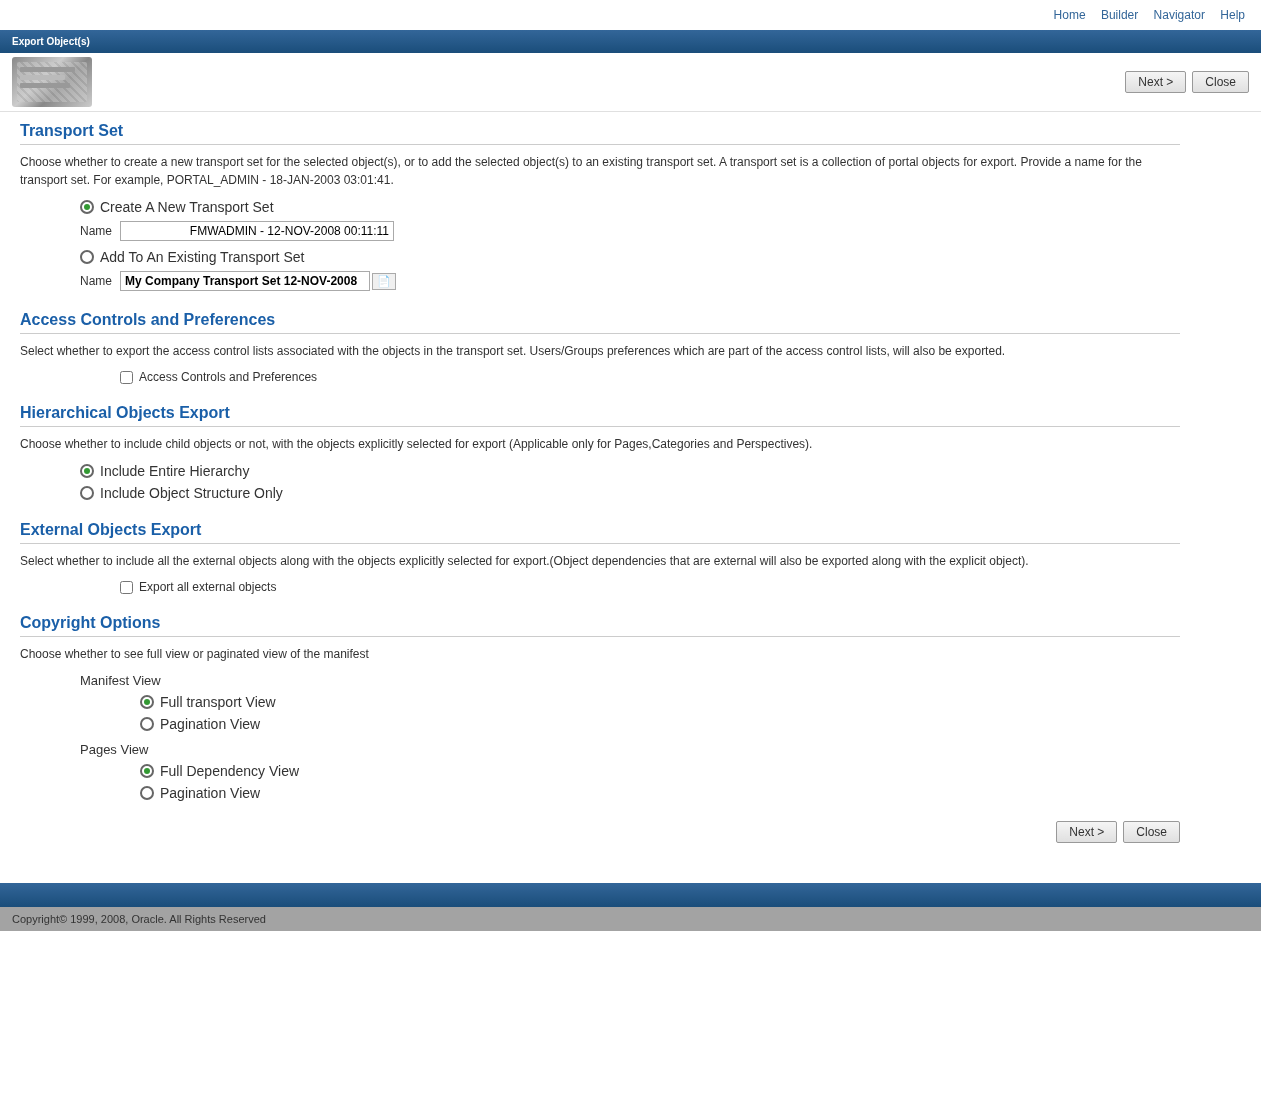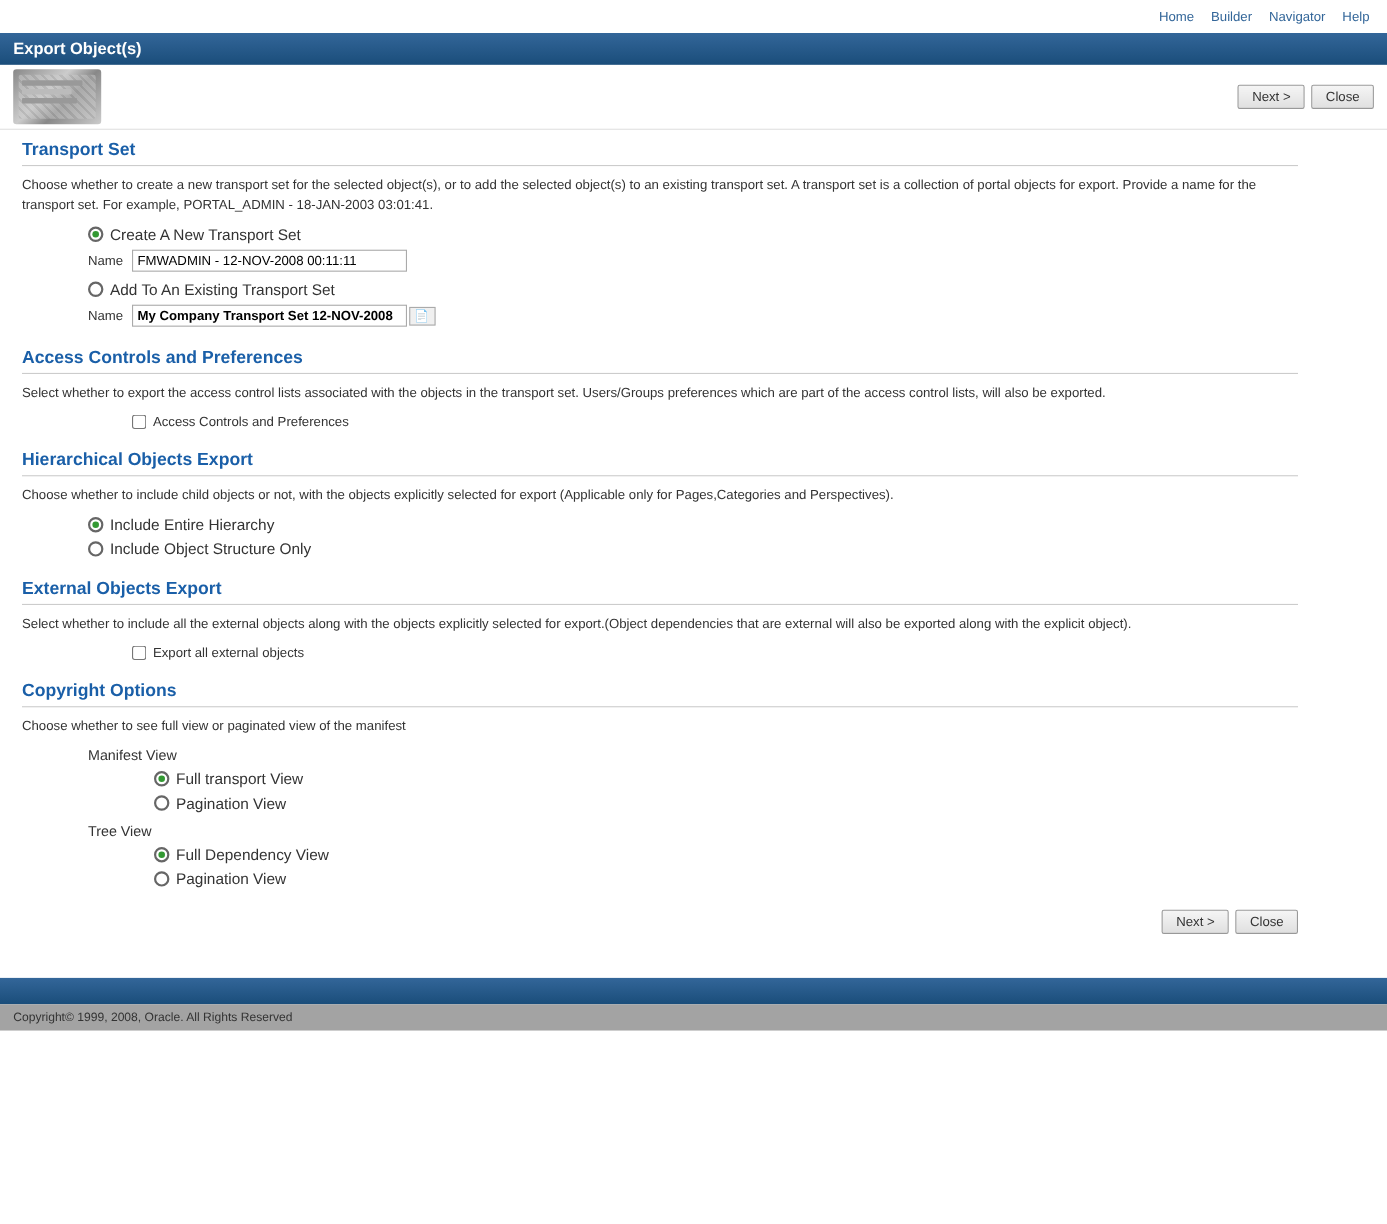--- a/index.html
+++ b/index.html
@@ -17,21 +17,21 @@
       text-decoration: none;
       margin-left: 12px;
       text-align: center;
     }
     
     
     .header-bar {
       background: linear-gradient(to bottom, #336699, #1a4d7a);
       color: #fff;
       padding: 6px 12px;
-      font-size: 15px;
+      font-size: 10px;
       font-weight: bold;
       display: flex;
       align-items: center;
     }
     .logo-img {
       width: 80px;
       height: 50px;
       background: linear-gradient(135deg, #888 0%, #ccc 40%, #888 60%, #ccc 100%);
       border-radius: 3px;
       position: relative;
@@ -208,21 +208,21 @@
   <div class="section">
     <div class="section-title">Transport Set</div>
     <div class="section-desc">Choose whether to create a new transport set for the selected object(s), or to add the selected object(s) to an existing transport set. A transport set is a collection of portal objects for export. Provide a name for the transport set. For example, PORTAL_ADMIN - 18-JAN-2003 03:01:41.</div>
 
     <div class="radio-row">
       <span class="radio-selected"></span>
       <label>Create A New Transport Set</label>
     </div>
     <div class="form-row">
       <label style="margin-right:8px;">Name</label>
-      <input type="text" style="width: 250px;" value="FMWADMIN - 12-NOV-2008 00:11:11">
+      <input type="text" style="width: 274px; text-align: right;" value="FMWADMIN - 12-NOV-2008 00:11:11">
     </div>
 
     <div class="radio-row">
       <span class="radio-unselected"></span>
       <label>Add To An Existing Transport Set</label>
     </div>
     <div class="form-row">
       <label style="margin-right:8px;">Name</label>
       <input type="text" style="width: 250px; font-weight: bold;" value="My Company Transport Set 12-NOV-2008">
       <button class="browse-btn">📄</button>
@@ -269,21 +269,21 @@
       <div class="radio-row" style="padding-left:0;">
         <span class="radio-selected"></span>
         <label>Full transport View</label>
       </div>
       <div class="radio-row" style="padding-left:0;">
         <span class="radio-unselected"></span>
         <label>Pagination View</label>
       </div>
     </div>
 
-    <div class="sub-label" style="margin-top:10px;">Tree View</div>
+    <div class="sub-label" style="margin-top:10px;">Pages View</div>
     <div class="sub-section">
       <div class="radio-row" style="padding-left:0;">
         <span class="radio-selected"></span>
         <label>Full Dependency View</label>
       </div>
       <div class="radio-row" style="padding-left:0;">
         <span class="radio-unselected"></span>
         <label>Pagination View</label>
       </div>
     </div>

